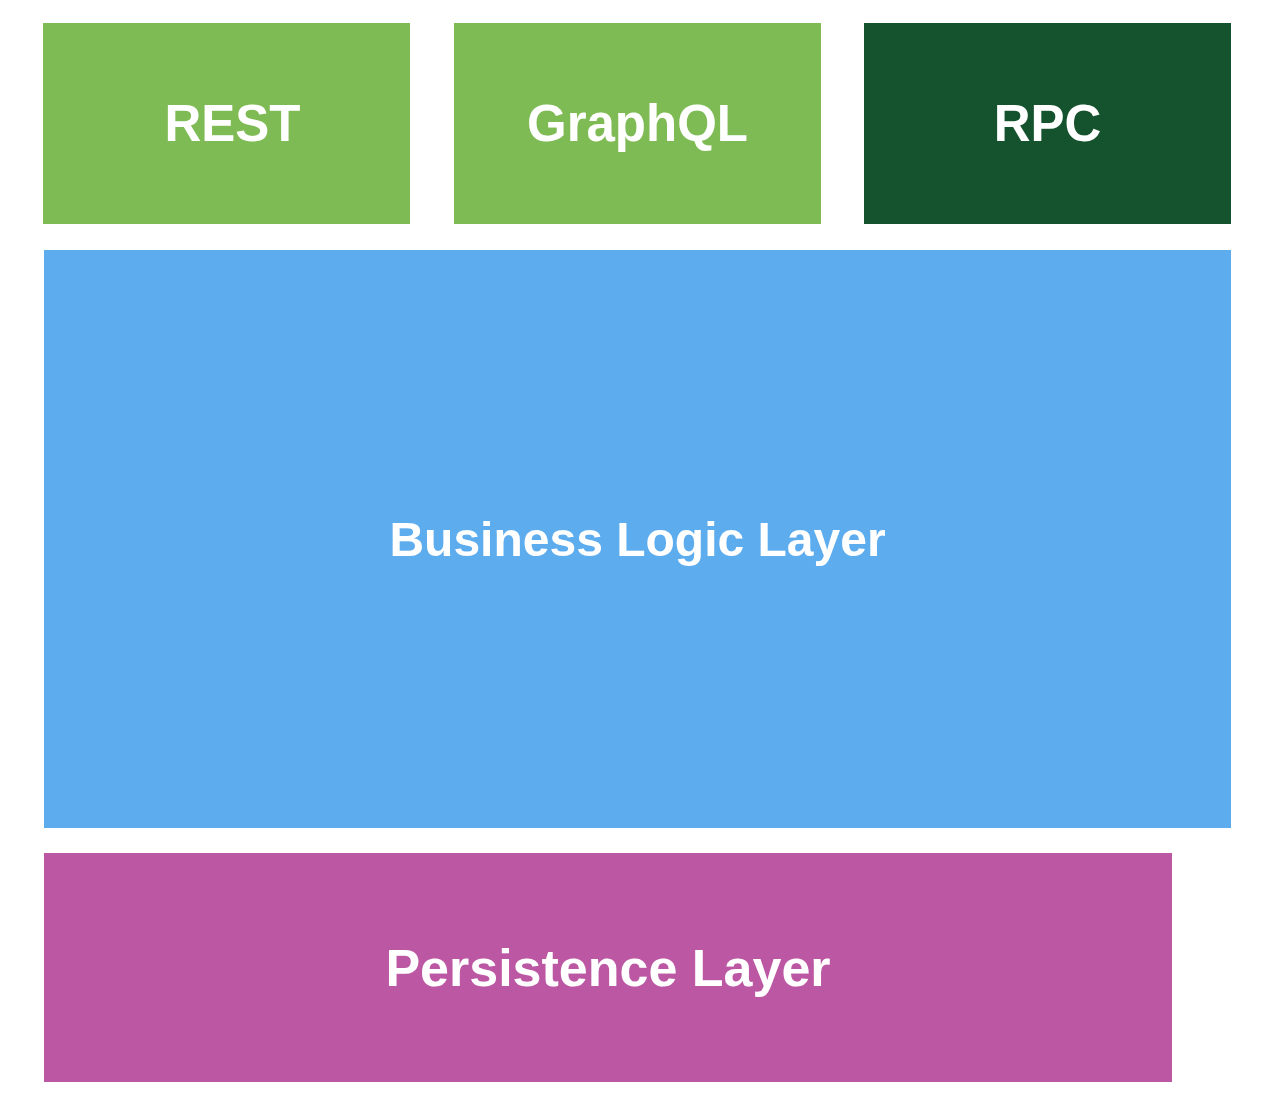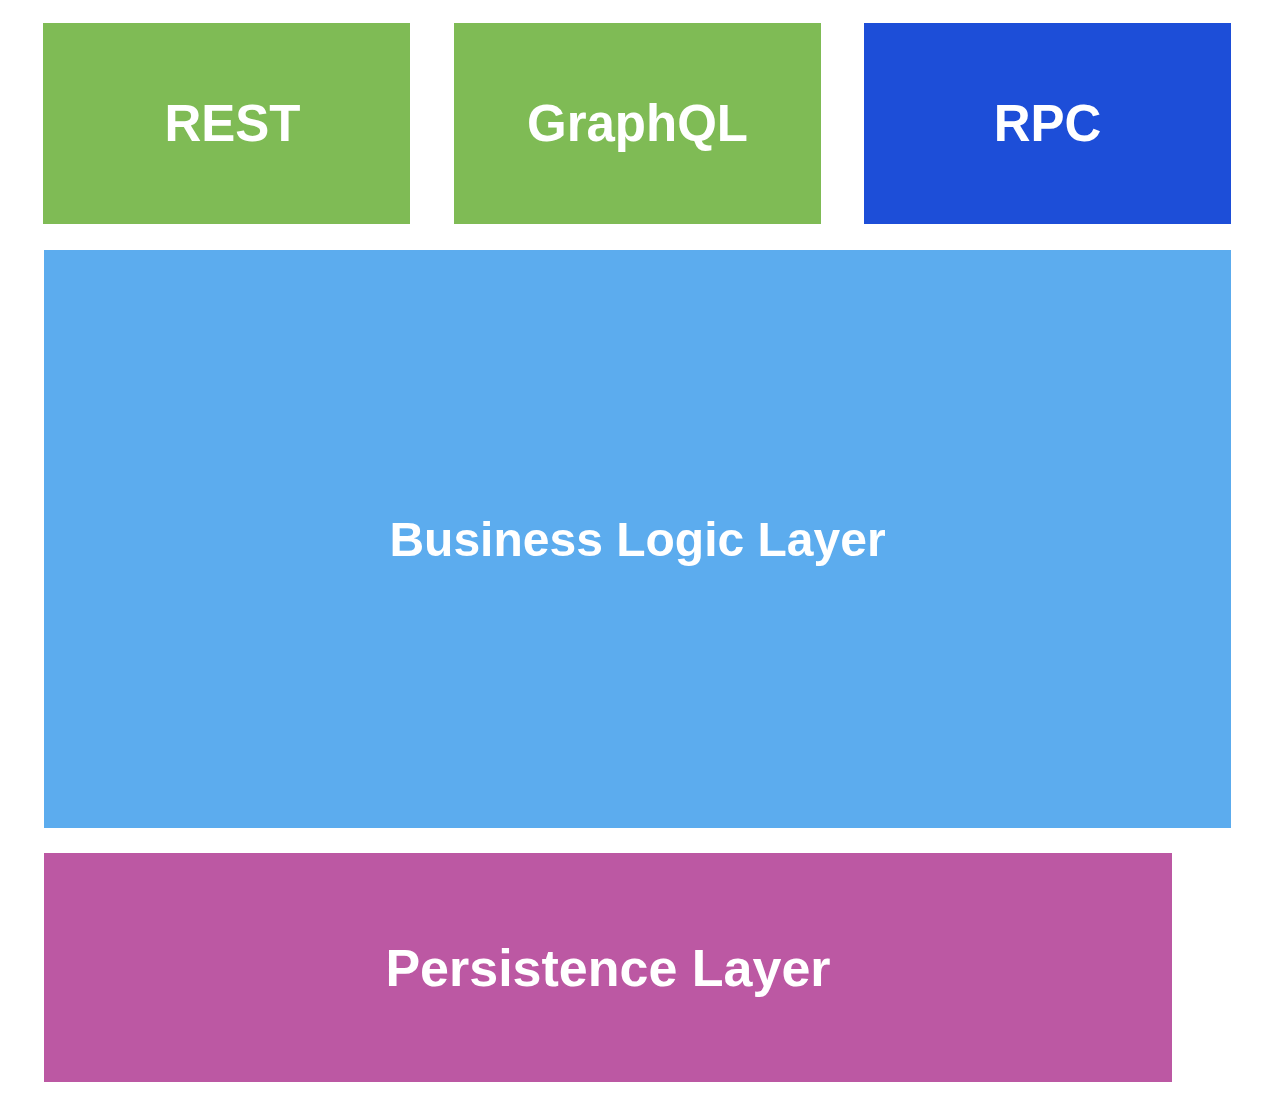--- a/index.html
+++ b/index.html
@@ -73,21 +73,21 @@
 <div class="canvas">
 
   <div class="box api-box api-box-0" style="background-color: rgb(127, 187, 85);">
     <span class="label">REST</span>
   </div>
 
   <div class="box api-box api-box-1" style="background-color: rgb(127, 187, 85); text-align: center;">
     <span class="label">GraphQL</span>
   </div>
 
-  <div class="box api-box api-box-2" style="background-color: #1d4ed8;">
+  <div class="box api-box api-box-2" style="background-color: #14532d;">
     <span class="label">RPC</span>
   </div>
 
   <div class="box business-box" style="background-color: rgb(92, 172, 238);">
 
 
     <div class="business-label label">Business Logic Layer</div>
   </div>
 
   <div class="box persistence-box" style="background-color: rgb(188, 88, 163);">

